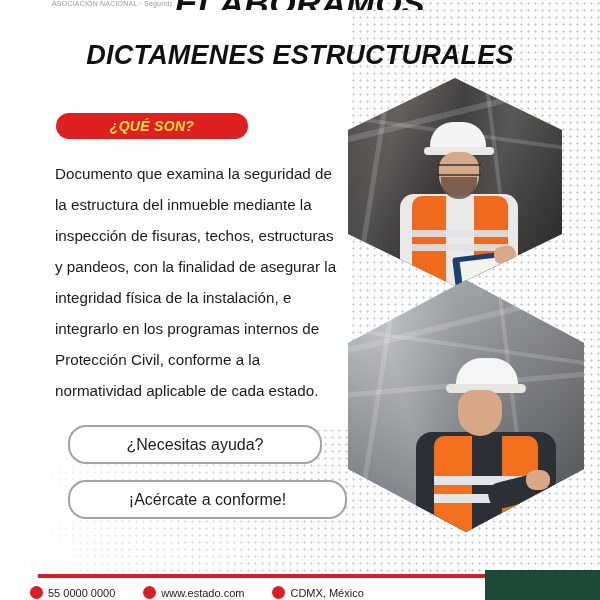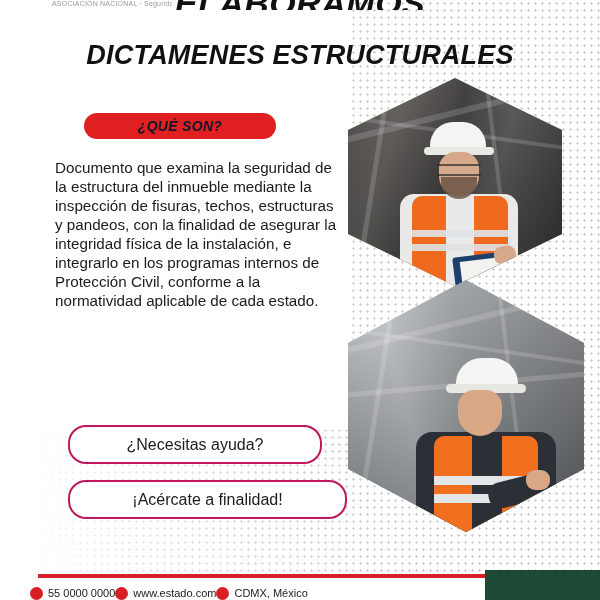--- a/index.html
+++ b/index.html
@@ -94,53 +94,53 @@
     font-size: 27px;
     font-weight: bold;
     font-style: italic;
     color: #111111;
     letter-spacing: 0.2px;
   }
 
   
   .pill-red {
     position: absolute;
-    left: 84px;
+    left: 56px;
     top: 113px;
     width: 192px;
     height: 26px;
     background: #e02020;
     border-radius: 14px;
-    color: #0f172a;
+    color: #fde047;
     font-size: 14px;
     font-weight: bold;
     font-style: italic;
     display: flex;
     align-items: center;
     justify-content: center;
     letter-spacing: 0.3px;
   }
 
   
   .body-text {
     position: absolute;
     left: 55px;
     top: 158px;
     width: 285px;
     font-size: 15.2px;
-    line-height: 19px;
+    line-height: 31px;
     color: #1b1b1b;
     font-weight: 500;
   }
 
   
   .pill-outline {
     position: absolute;
     background: #ffffff;
-    border: 2px solid #be185d;
+    border: 2px solid #a3a3a3;
     border-radius: 18px;
     display: flex;
     align-items: center;
     justify-content: center;
     font-size: 16px;
     color: #1b1b1b;
     font-weight: 500;
   }
   .pill-outline.help {
     left: 68px;
@@ -398,22 +398,22 @@
     width: 115px;
     height: 30px;
     background: #1d4a37;
   }
   .contact-row {
     position: absolute;
     left: 30px;
     top: 586px;
     width: 455px;
     display: flex;
-    align-items: center;
-    gap: 0;
+    align-items: flex-start;
+    gap: 28px;
     font-size: 11px;
     color: #222222;
     overflow: hidden;
     height: 14px;
   }
   .contact-item {
     display: flex;
     align-items: center;
     gap: 5px;
     white-space: nowrap;
@@ -441,21 +441,21 @@
   </div>
 
   <div class="headline-1">ELABORAMOS</div>
   <div class="headline-2">DICTAMENES ESTRUCTURALES</div>
 
   <div class="pill-red">¿QUÉ SON?</div>
 
   <div class="body-text">Documento que examina la seguridad de la estructura del inmueble mediante la inspección de fisuras, techos, estructuras y pandeos, con la finalidad de asegurar la integridad física de la instalación, e integrarlo en los programas internos de Protección Civil, conforme a la normatividad aplicable de cada estado.</div>
 
   <div class="pill-outline help">¿Necesitas ayuda?</div>
-  <div class="pill-outline contact">¡Acércate a finalidad!</div>
+  <div class="pill-outline contact">¡Acércate a conforme!</div>
 
   <div class="hex hex-1">
     <div class="photo-a">
       <div class="beam d1"></div>
       <div class="beam d2"></div>
       <div class="beam d4"></div>
       <div class="beam d5"></div>
     </div>
     <div class="worker1">
       <div class="torso"></div>

